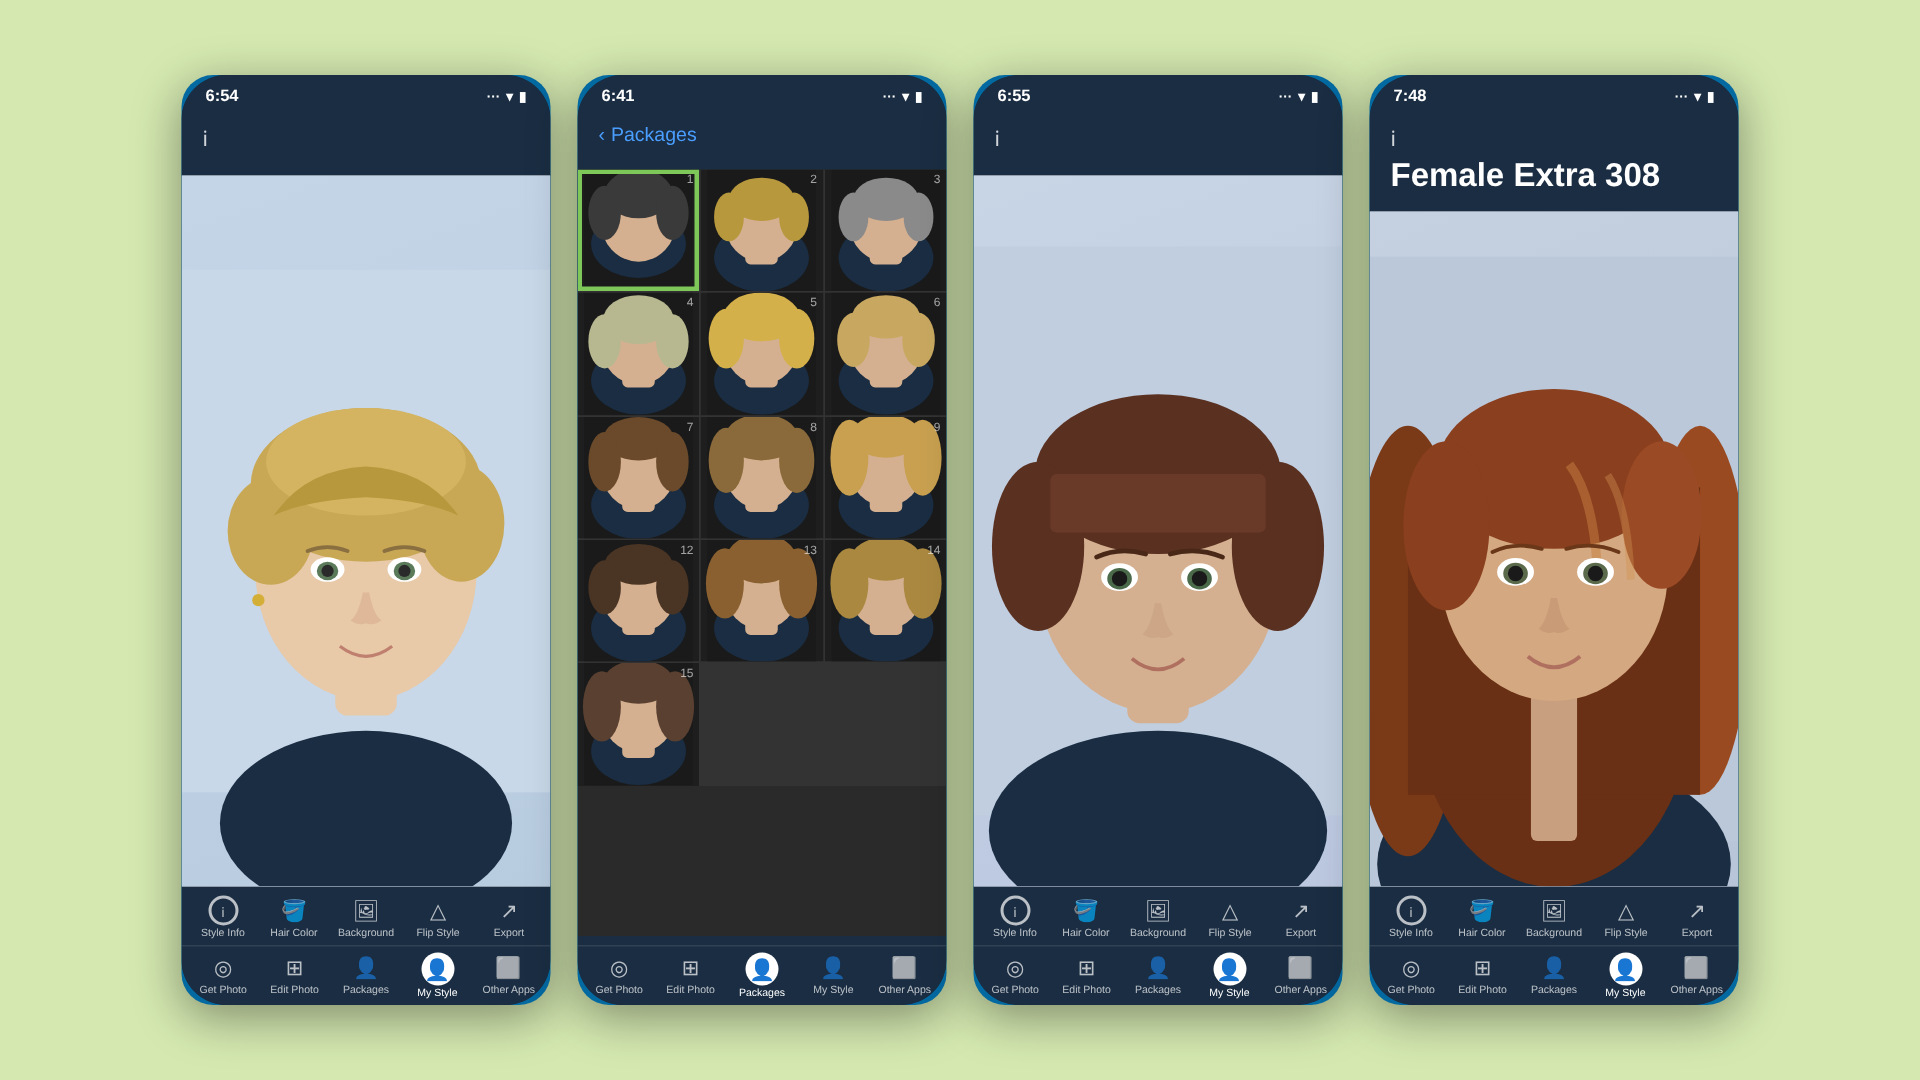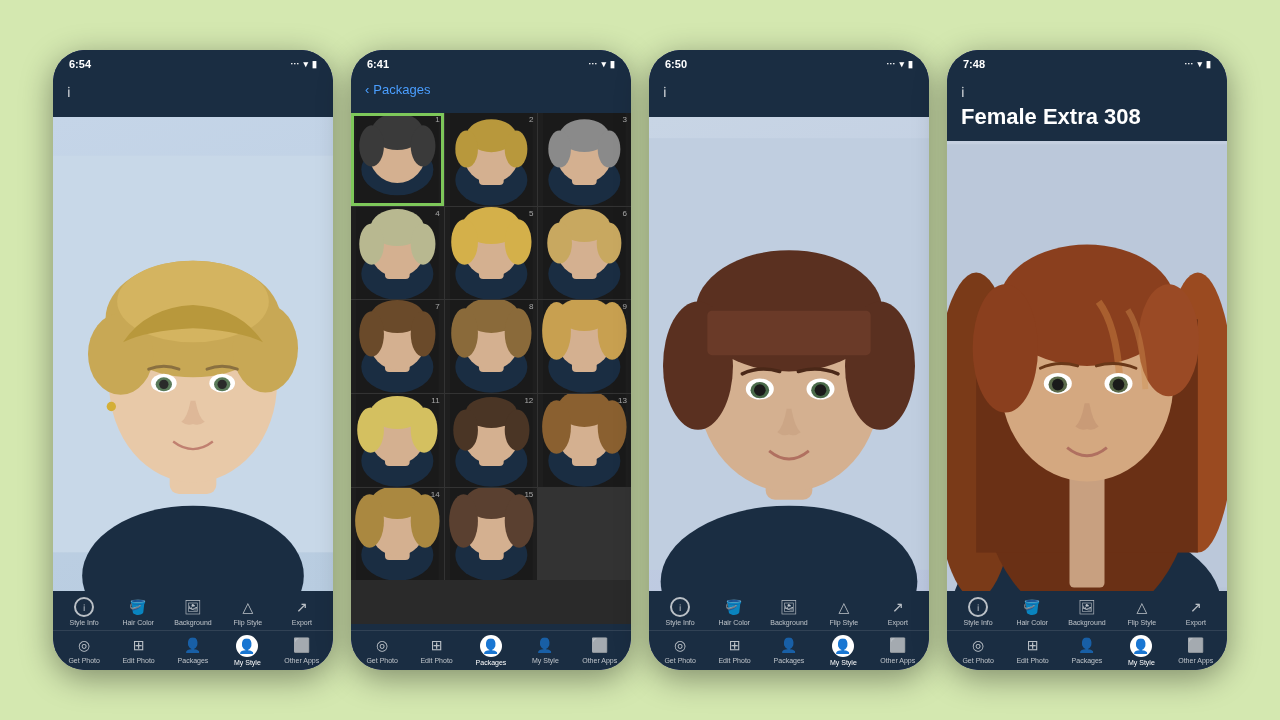--- a/index.html
+++ b/index.html
@@ -14,24 +14,24 @@
       overflow: hidden;
     }
     .phones-container {
       display: flex;
       gap: 18px;
       padding: 18px;
       align-items: center;
       justify-content: center;
     }
     .phone {
-      width: 280px;
+      width: 246px;
       height: 620px;
-      background: #c4b5fd;
-      border-radius: 32px;
+      background: #0369a1;
+      border-radius: 21px;
       overflow: hidden;
       position: relative;
       box-shadow: 0 8px 32px rgba(0,0,0,0.4);
       display: flex;
       flex-direction: column;
     }
     
     .status-bar {
       display: flex;
       justify-content: space-between;
@@ -442,34 +442,20 @@
                 <rect x="28" y="48" width="24" height="22" rx="4" fill="#d4b090"></rect>
                 <ellipse cx="40" cy="38" rx="27" ry="28" fill="#d4b090"></ellipse>
                 <ellipse cx="40" cy="14" rx="26" ry="16" fill="#c8a050"></ellipse>
                 <ellipse cx="13" cy="30" rx="14" ry="28" fill="#c8a050"></ellipse>
                 <ellipse cx="67" cy="30" rx="14" ry="28" fill="#c8a050"></ellipse>
               </svg>
             </div>
           </div>
 
           <div class="style-cell">
-            <span class="cell-number">11</span>
-            <div class="hair-thumb">
-              <svg viewBox="0 0 80 90" xmlns="http://www.w3.org/2000/svg" width="100%" height="100%">
-                <rect width="80" height="90" fill="#1a1a1a"></rect>
-                <ellipse cx="40" cy="65" rx="35" ry="25" fill="#1a2d42"></ellipse>
-                <rect x="28" y="48" width="24" height="22" rx="4" fill="#d4b090"></rect>
-                <ellipse cx="40" cy="40" rx="27" ry="28" fill="#d4b090"></ellipse>
-                <ellipse cx="40" cy="18" rx="26" ry="16" fill="#d4c060"></ellipse>
-                <ellipse cx="14" cy="35" rx="13" ry="22" fill="#d4c060"></ellipse>
-                <ellipse cx="66" cy="35" rx="13" ry="22" fill="#d4c060"></ellipse>
-              </svg>
-            </div>
-          </div>
-          <div class="style-cell">
             <span class="cell-number">12</span>
             <div class="hair-thumb">
               <svg viewBox="0 0 80 90" xmlns="http://www.w3.org/2000/svg" width="100%" height="100%">
                 <rect width="80" height="90" fill="#1a1a1a"></rect>
                 <ellipse cx="40" cy="65" rx="35" ry="25" fill="#1a2d42"></ellipse>
                 <rect x="28" y="48" width="24" height="22" rx="4" fill="#d4b090"></rect>
                 <ellipse cx="40" cy="40" rx="27" ry="28" fill="#d4b090"></ellipse>
                 <ellipse cx="40" cy="18" rx="25" ry="15" fill="#4a3525"></ellipse>
                 <ellipse cx="15" cy="35" rx="12" ry="20" fill="#4a3525"></ellipse>
                 <ellipse cx="65" cy="35" rx="12" ry="20" fill="#4a3525"></ellipse>
@@ -544,21 +530,21 @@
             <span>Other Apps</span>
           </div>
         </div>
       </div>
     </div>
   </div>
 
   <div class="phone">
     <div class="phone-screen-inner">
       <div class="status-bar">
-        <span>6:50</span>
+        <span>6:55</span>
         <div class="status-icons">
           <span>···</span>
           <span>▾</span>
           <span>▮</span>
         </div>
       </div>
       <div class="phone-header">
         <span class="info-icon">ℹ</span>
       </div>
       <div class="phone-content">

